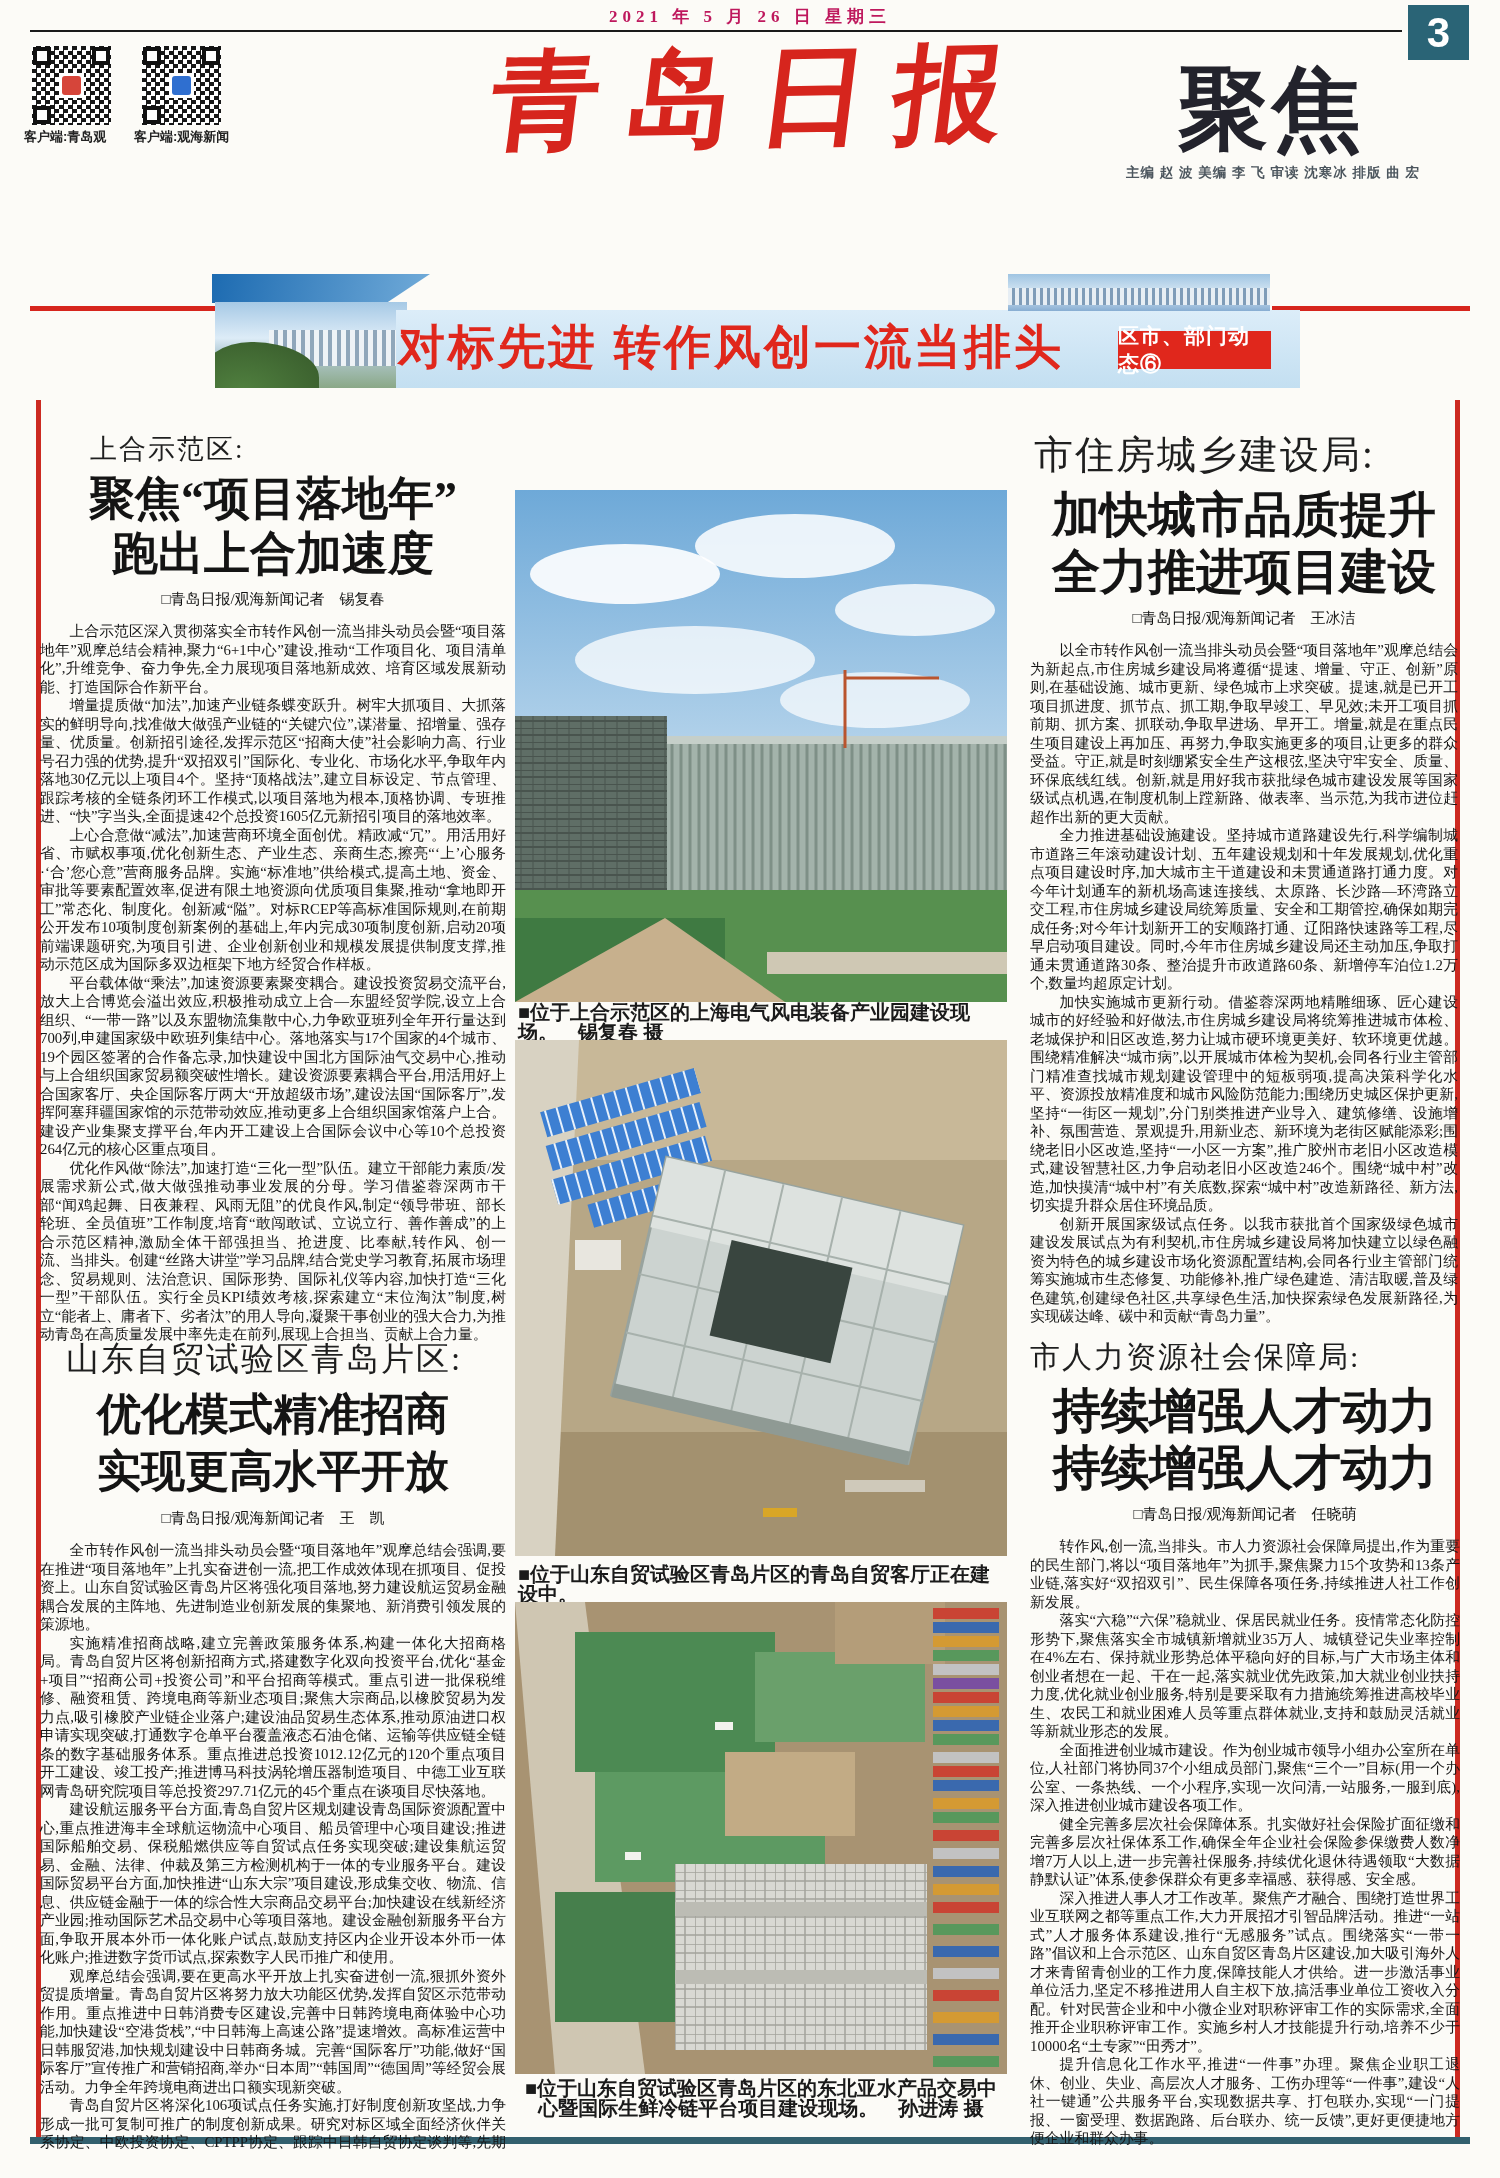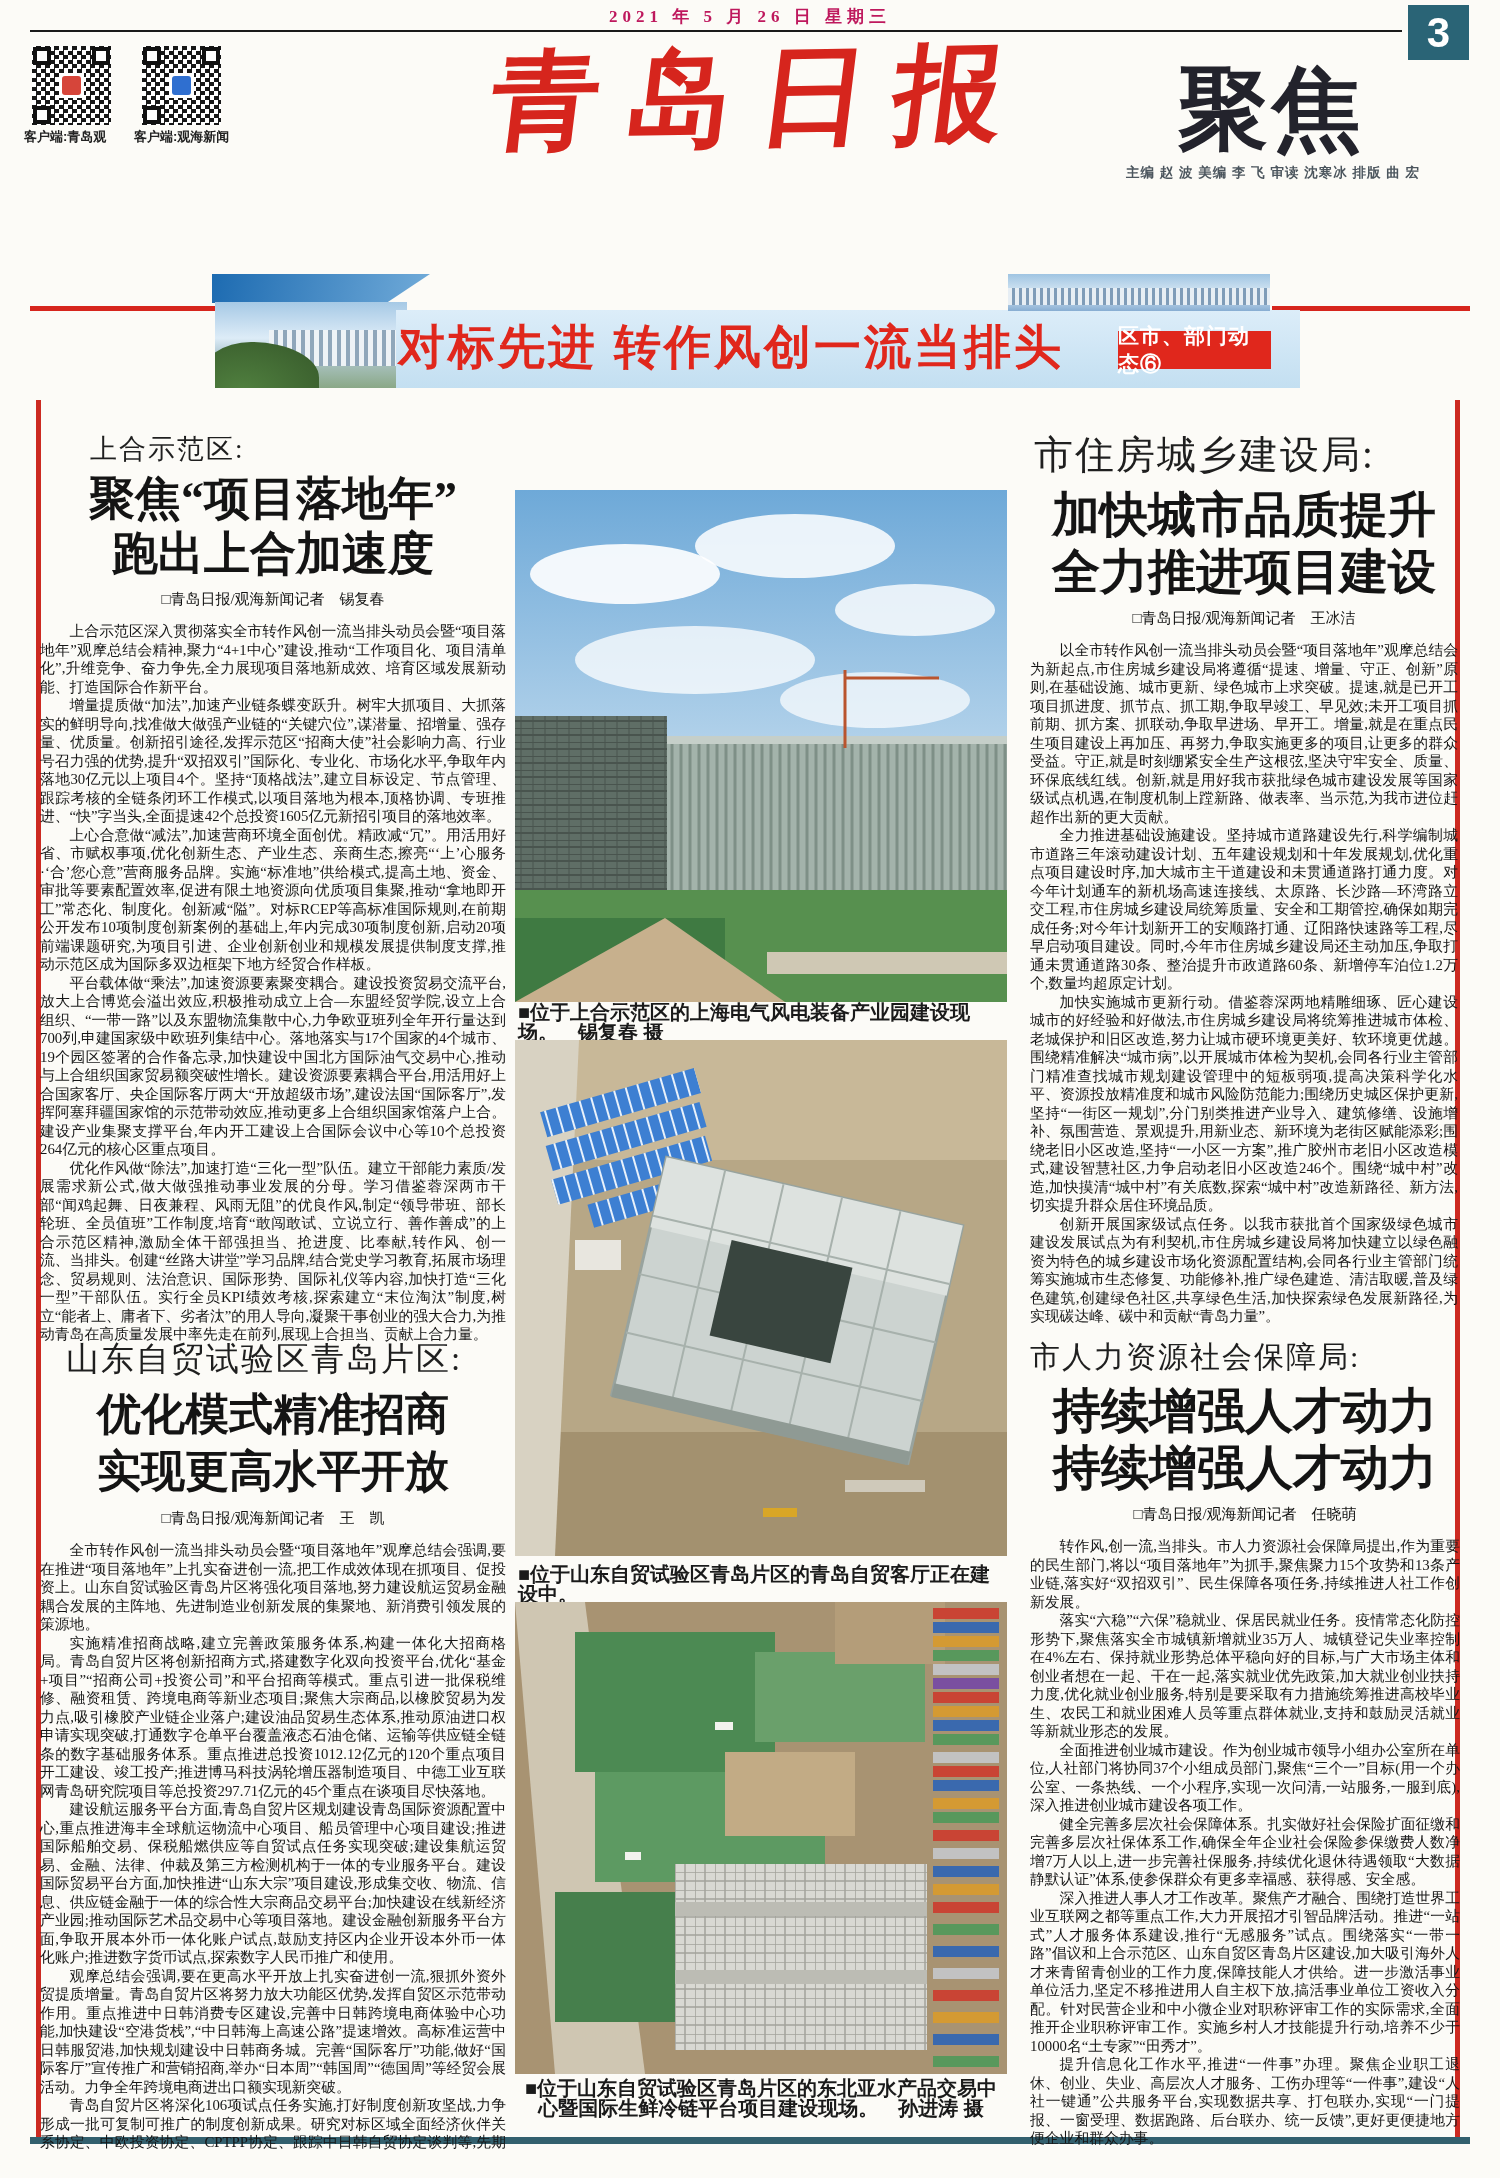--- a/index.html
+++ b/index.html
@@ -137,21 +137,21 @@
   <div class="abs bottomrule"></div>
 
   <div class="abs article a1">
     <div class="kicker">上合示范区:</div>
     <div class="headline">
       <div>聚焦“项目落地年”</div>
       <div>跑出上合加速度</div>
     </div>
     <div class="byline">□青岛日报/观海新闻记者　锡复春</div>
     <div class="body">
-        <p>上合示范区深入贯彻落实全市转作风创一流当排头动员会暨“项目落地年”观摩总结会精神,聚力“4+1中心”建设,推动“工作项目化、项目清单化”,升维竞争、奋力争先,全力展现项目落地新成效、培育区域发展新动能、打造国际合作新平台。</p>
+        <p>上合示范区深入贯彻落实全市转作风创一流当排头动员会暨“项目落地年”观摩总结会精神,聚力“6+1中心”建设,推动“工作项目化、项目清单化”,升维竞争、奋力争先,全力展现项目落地新成效、培育区域发展新动能、打造国际合作新平台。</p>
         <p>增量提质做“加法”,加速产业链条蝶变跃升。树牢大抓项目、大抓落实的鲜明导向,找准做大做强产业链的“关键穴位”,谋潜量、招增量、强存量、优质量。创新招引途径,发挥示范区“招商大使”社会影响力高、行业号召力强的优势,提升“双招双引”国际化、专业化、市场化水平,争取年内落地30亿元以上项目4个。坚持“顶格战法”,建立目标设定、节点管理、跟踪考核的全链条闭环工作模式,以项目落地为根本,顶格协调、专班推进、“快”字当头,全面提速42个总投资1605亿元新招引项目的落地效率。</p>
         <p>上心合意做“减法”,加速营商环境全面创优。精政减“冗”。用活用好省、市赋权事项,优化创新生态、产业生态、亲商生态,擦亮“‘上’心服务·‘合’您心意”营商服务品牌。实施“标准地”供给模式,提高土地、资金、审批等要素配置效率,促进有限土地资源向优质项目集聚,推动“拿地即开工”常态化、制度化。创新减“隘”。对标RCEP等高标准国际规则,在前期公开发布10项制度创新案例的基础上,年内完成30项制度创新,启动20项前端课题研究,为项目引进、企业创新创业和规模发展提供制度支撑,推动示范区成为国际多双边框架下地方经贸合作样板。</p>
         <p>平台载体做“乘法”,加速资源要素聚变耦合。建设投资贸易交流平台,放大上合博览会溢出效应,积极推动成立上合—东盟经贸学院,设立上合组织、“一带一路”以及东盟物流集散中心,力争欧亚班列全年开行量达到700列,申建国家级中欧班列集结中心。落地落实与17个国家的4个城市、19个园区签署的合作备忘录,加快建设中国北方国际油气交易中心,推动与上合组织国家贸易额突破性增长。建设资源要素耦合平台,用活用好上合国家客厅、央企国际客厅两大“开放超级市场”,建设法国“国际客厅”,发挥阿塞拜疆国家馆的示范带动效应,推动更多上合组织国家馆落户上合。建设产业集聚支撑平台,年内开工建设上合国际会议中心等10个总投资264亿元的核心区重点项目。</p>
         <p>优化作风做“除法”,加速打造“三化一型”队伍。建立干部能力素质/发展需求新公式,做大做强推动事业发展的分母。学习借鉴蓉深两市干部“闻鸡起舞、日夜兼程、风雨无阻”的优良作风,制定“领导带班、部长轮班、全员值班”工作制度,培育“敢闯敢试、立说立行、善作善成”的上合示范区精神,激励全体干部强担当、抢进度、比奉献,转作风、创一流、当排头。创建“丝路大讲堂”学习品牌,结合党史学习教育,拓展市场理念、贸易规则、法治意识、国际形势、国际礼仪等内容,加快打造“三化一型”干部队伍。实行全员KPI绩效考核,探索建立“末位淘汰”制度,树立“能者上、庸者下、劣者汰”的用人导向,凝聚干事创业的强大合力,为推动青岛在高质量发展中率先走在前列,展现上合担当、贡献上合力量。</p>
       </div>
   </div>
 
   <div class="abs article a2">
     <div class="kicker">市住房城乡建设局:</div>
     <div class="headline">

